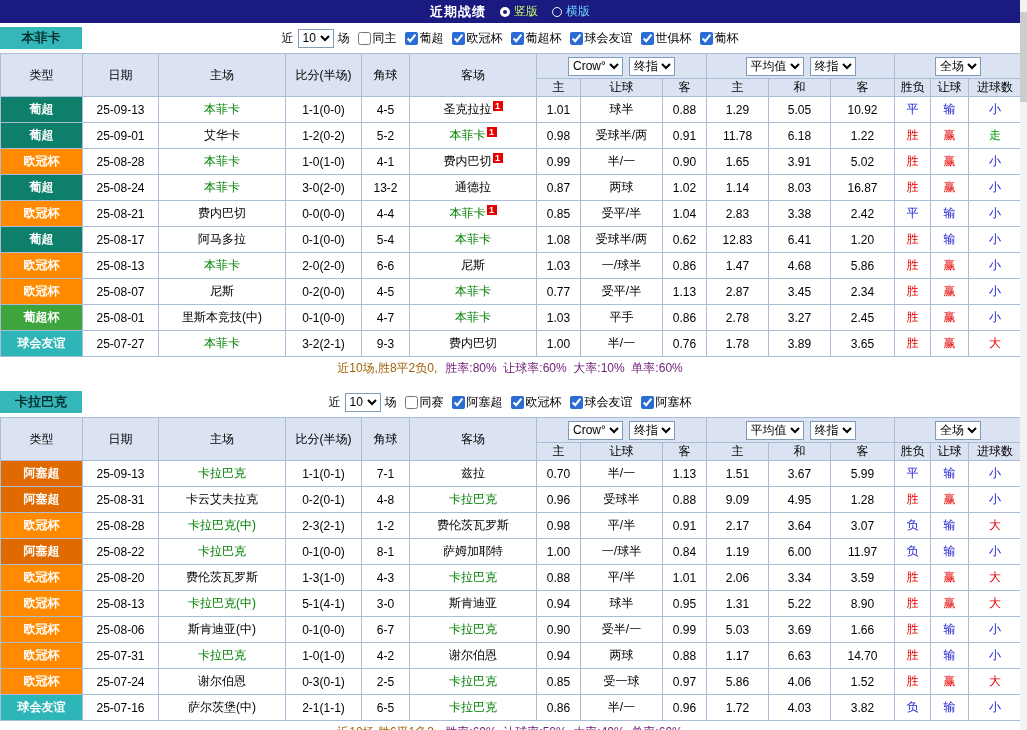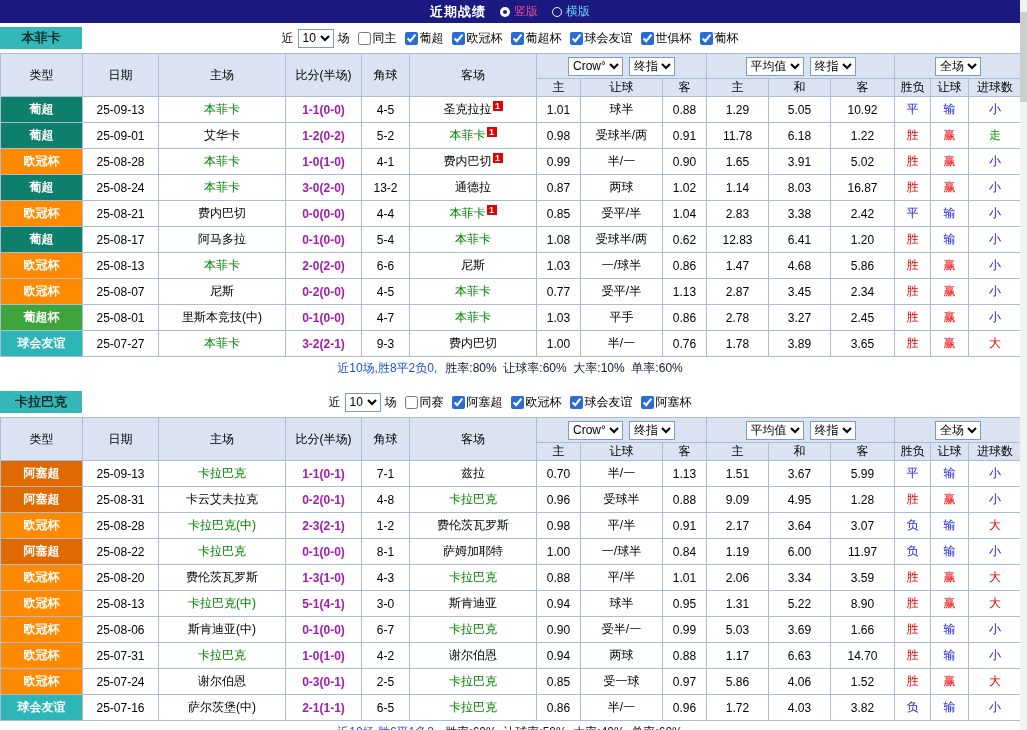--- a/index.html
+++ b/index.html
@@ -5,21 +5,21 @@
   html,body{margin:0;padding:0;background:#fff;}
   .page{width:1027px;height:730px;position:relative;overflow:hidden;background:#fff;
         font-family:"Liberation Sans","DejaVu Sans",sans-serif;}
   .topbar{width:1020px;height:23px;background:#1a1a80;display:flex;align-items:center;justify-content:center;gap:14px;}
   .tb-title{color:#fff;font-weight:bold;font-size:13px;letter-spacing:1px;}
   .tb-opt{display:inline-flex;align-items:center;gap:4px;font-size:12px;cursor:pointer;}
   .radio{width:10px;height:10px;border-radius:50%;display:inline-block;position:relative;box-sizing:border-box;}
   .radio.sel{background:#fff;}
   .radio.sel::after{content:"";position:absolute;left:3px;top:3px;width:4px;height:4px;border-radius:50%;background:#1a1a80;}
   .radio.unsel{border:1px solid #e9f4ff;background:transparent;}
-  .lbl-v{color:#ec4899;}
+  .lbl-v{color:#bef264;}
   .lbl-h{color:#6fd0ff;font-family:Liberation Serif, serif;}
 
   .section{width:1020px;}
   .section + .section{margin-top:8px;}
   .filterbar{height:30px;position:relative;display:flex;align-items:center;width:1020px;}
   .teamcell{position:absolute;left:0;top:4px;height:22px;width:82px;background:#35b6b8;color:#052e2e;
             font-weight:bold;font-size:13px;display:flex;align-items:center;justify-content:center;}
   .filters{margin:0 auto;display:flex;align-items:center;font-size:12px;color:#000;}
   .filters select{height:19px;font-size:12px;margin:0 4px;border:1px solid #7f9db9;background:#fff;font-family:inherit;}
   .filters input[type=checkbox]{width:13px;height:13px;margin:0 2px 0 8px;accent-color:#2b6cd4;}
@@ -31,29 +31,29 @@
   th.selcell select{height:19px;font-size:12px;margin:0 3px;border:1px solid #7f9db9;background:#fff;font-family:inherit;}
   th.subhdr{height:17px;}
   tbody td{height:25px;background:#fff;}
   td.badge{color:#fff;font-weight:bold;}
   .lg-pt{background:#0d7f6a;}
   .lg-ucl{background:#ff8a00;}
   .lg-ptcup{background:#3ea53e;}
   .lg-fr{background:#2eb5b7;}
   .lg-az{background:#e06a00;}
   .self{color:#008000;}
-  td.score{color:#a21caf;font-weight:bold;}
+  td.score{color:#000000;}
   sup.card{display:inline-block;background:#e60000;color:#fff;font-size:9px;line-height:10px;min-width:8px;
            padding:0 1px;margin-left:1px;font-weight:bold;vertical-align:4px;}
   .res-r{color:#e60000;}
   .res-b{color:#2121d4;}
   .res-g{color:#009900;}
   .summary{height:22px;display:flex;align-items:center;justify-content:center;font-size:12px;gap:8px;width:1020px;}
-  .sum-rec{color:#1d4ed8;}
-  .sum-stats{color:#0f172a;white-space:pre;}
+  .sum-rec{color:#a16207;}
+  .sum-stats{color:#701a75;white-space:pre;}
   .scrollbar{position:absolute;top:0;right:0;width:7px;height:730px;background:#f2f2f2;}
   .thumb{width:7px;height:90px;background:#cdcdcd;margin-top:12px;}
 </style>
 </head>
 <body>
 
 <div class="page">
   <div class="topbar">
     <span class="tb-title">近期战绩</span>
     <span class="tb-opt">

